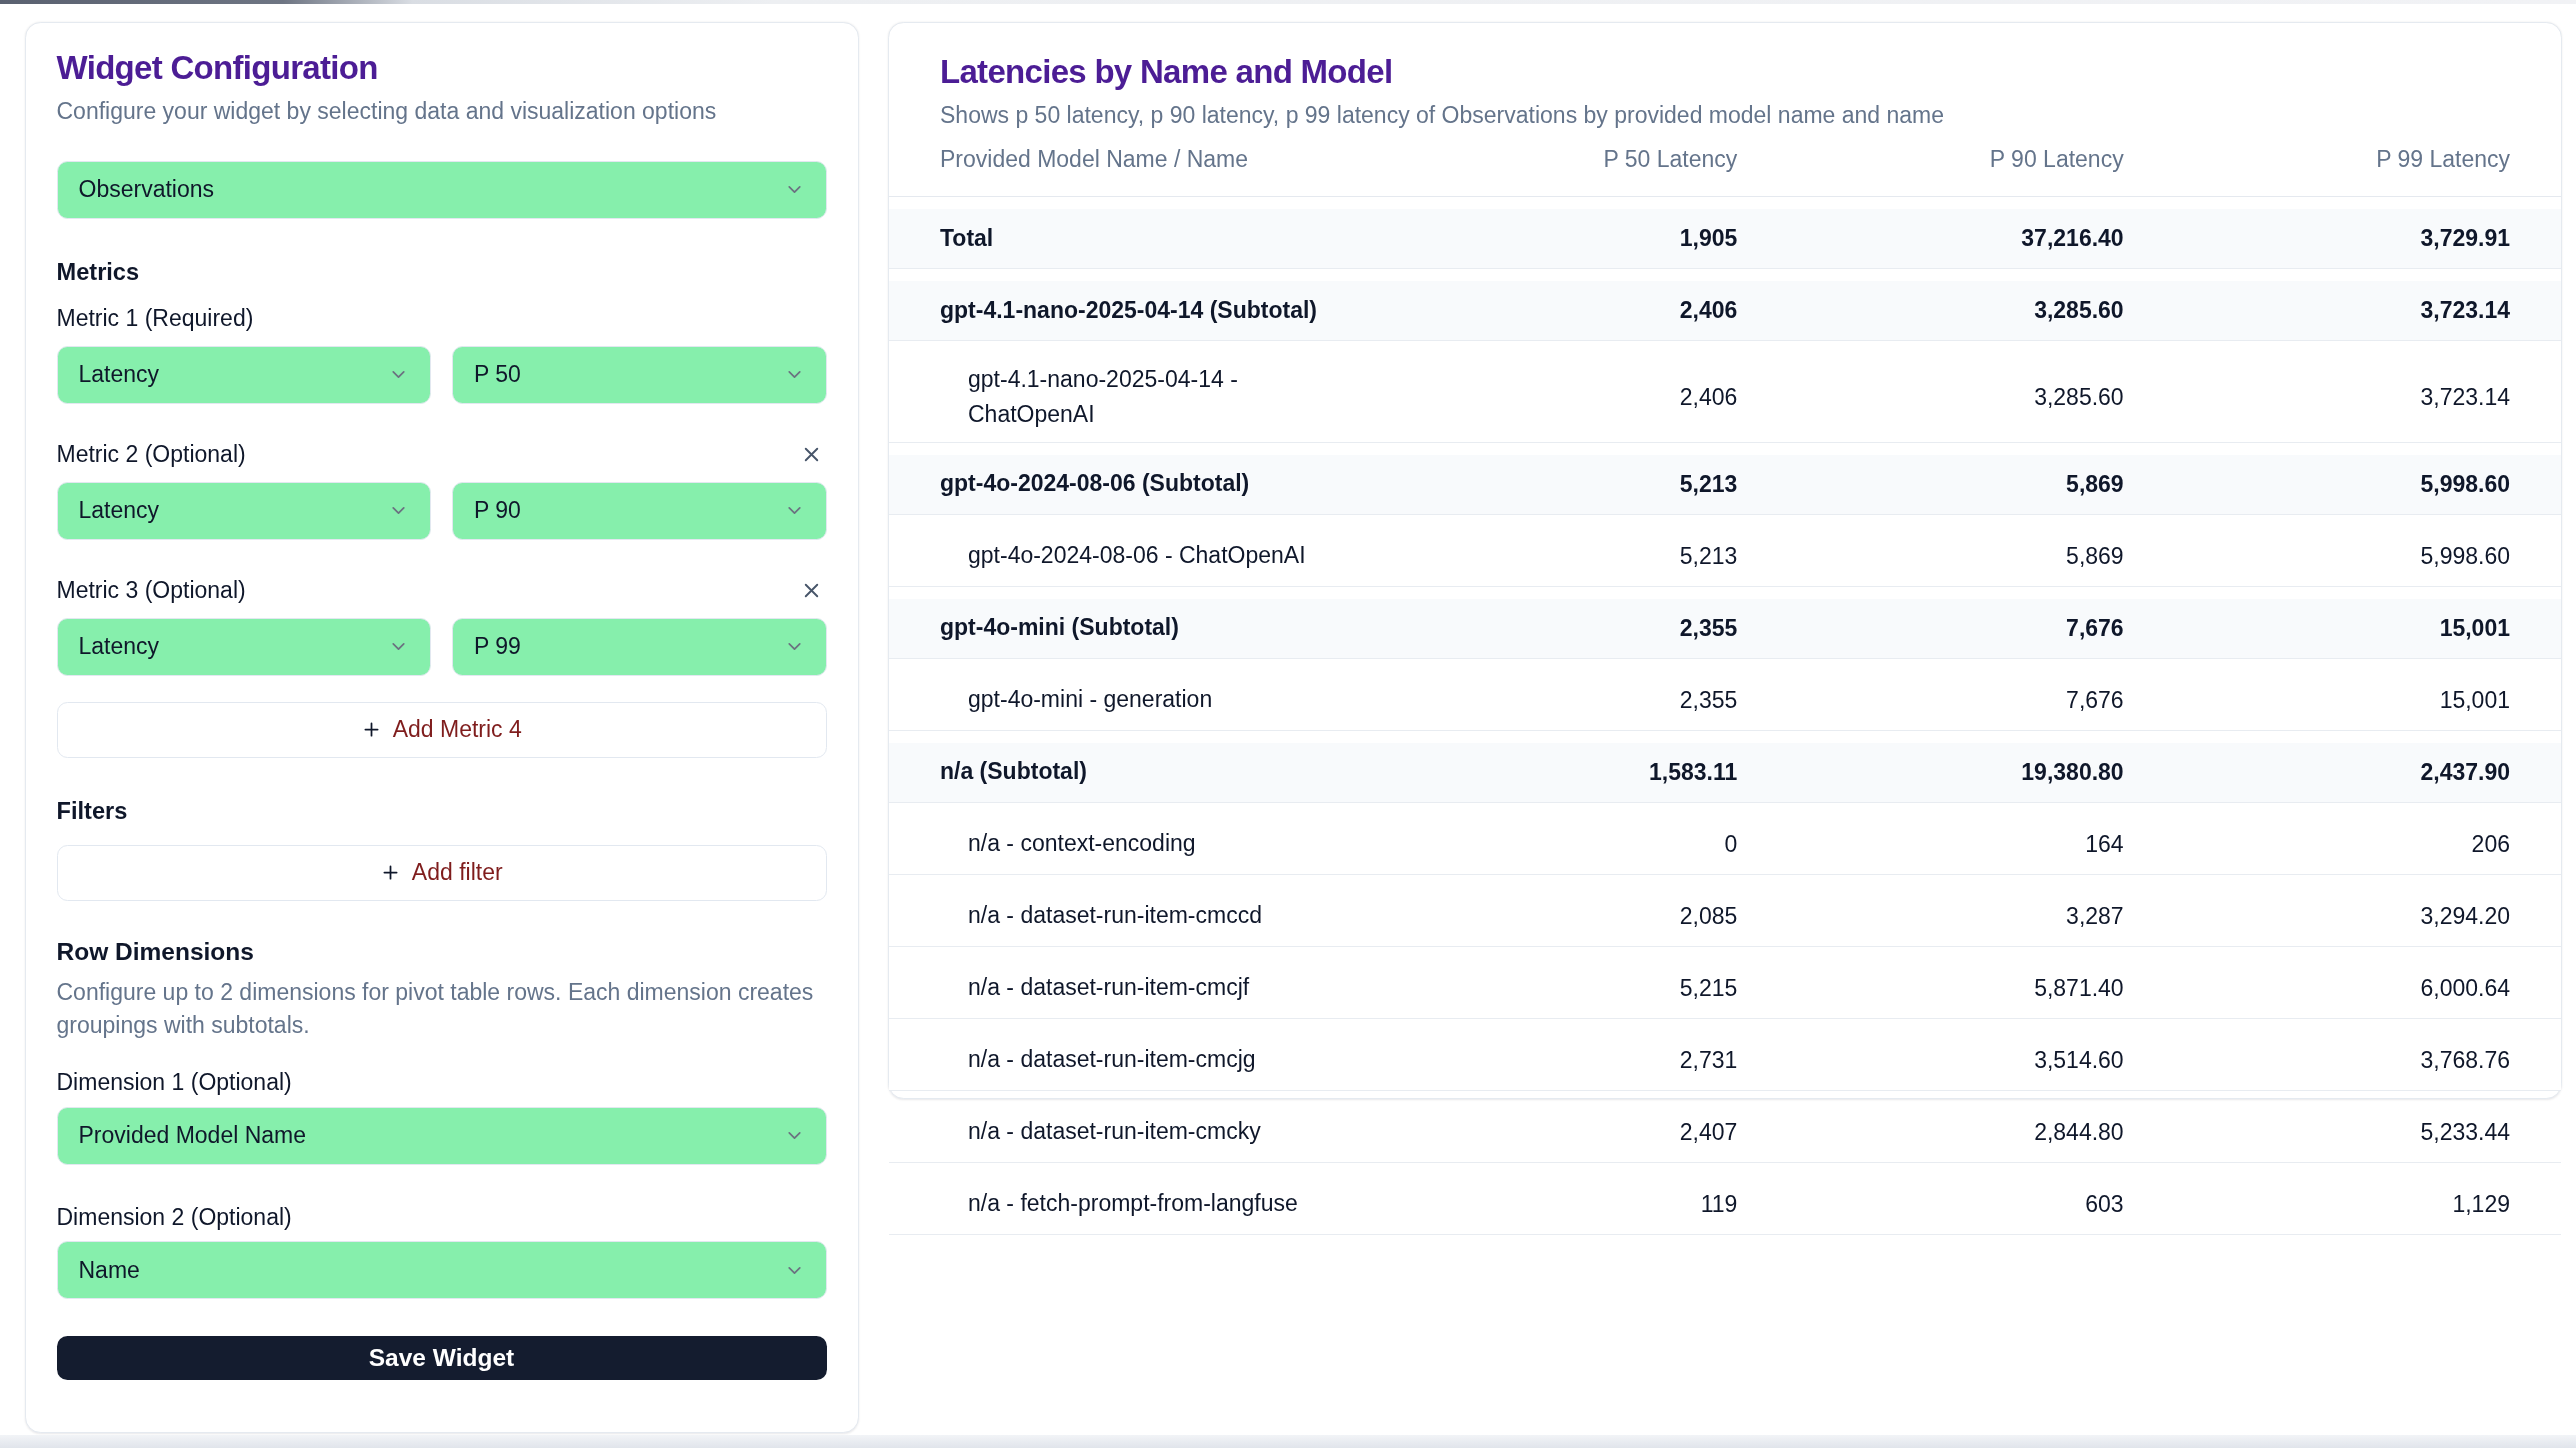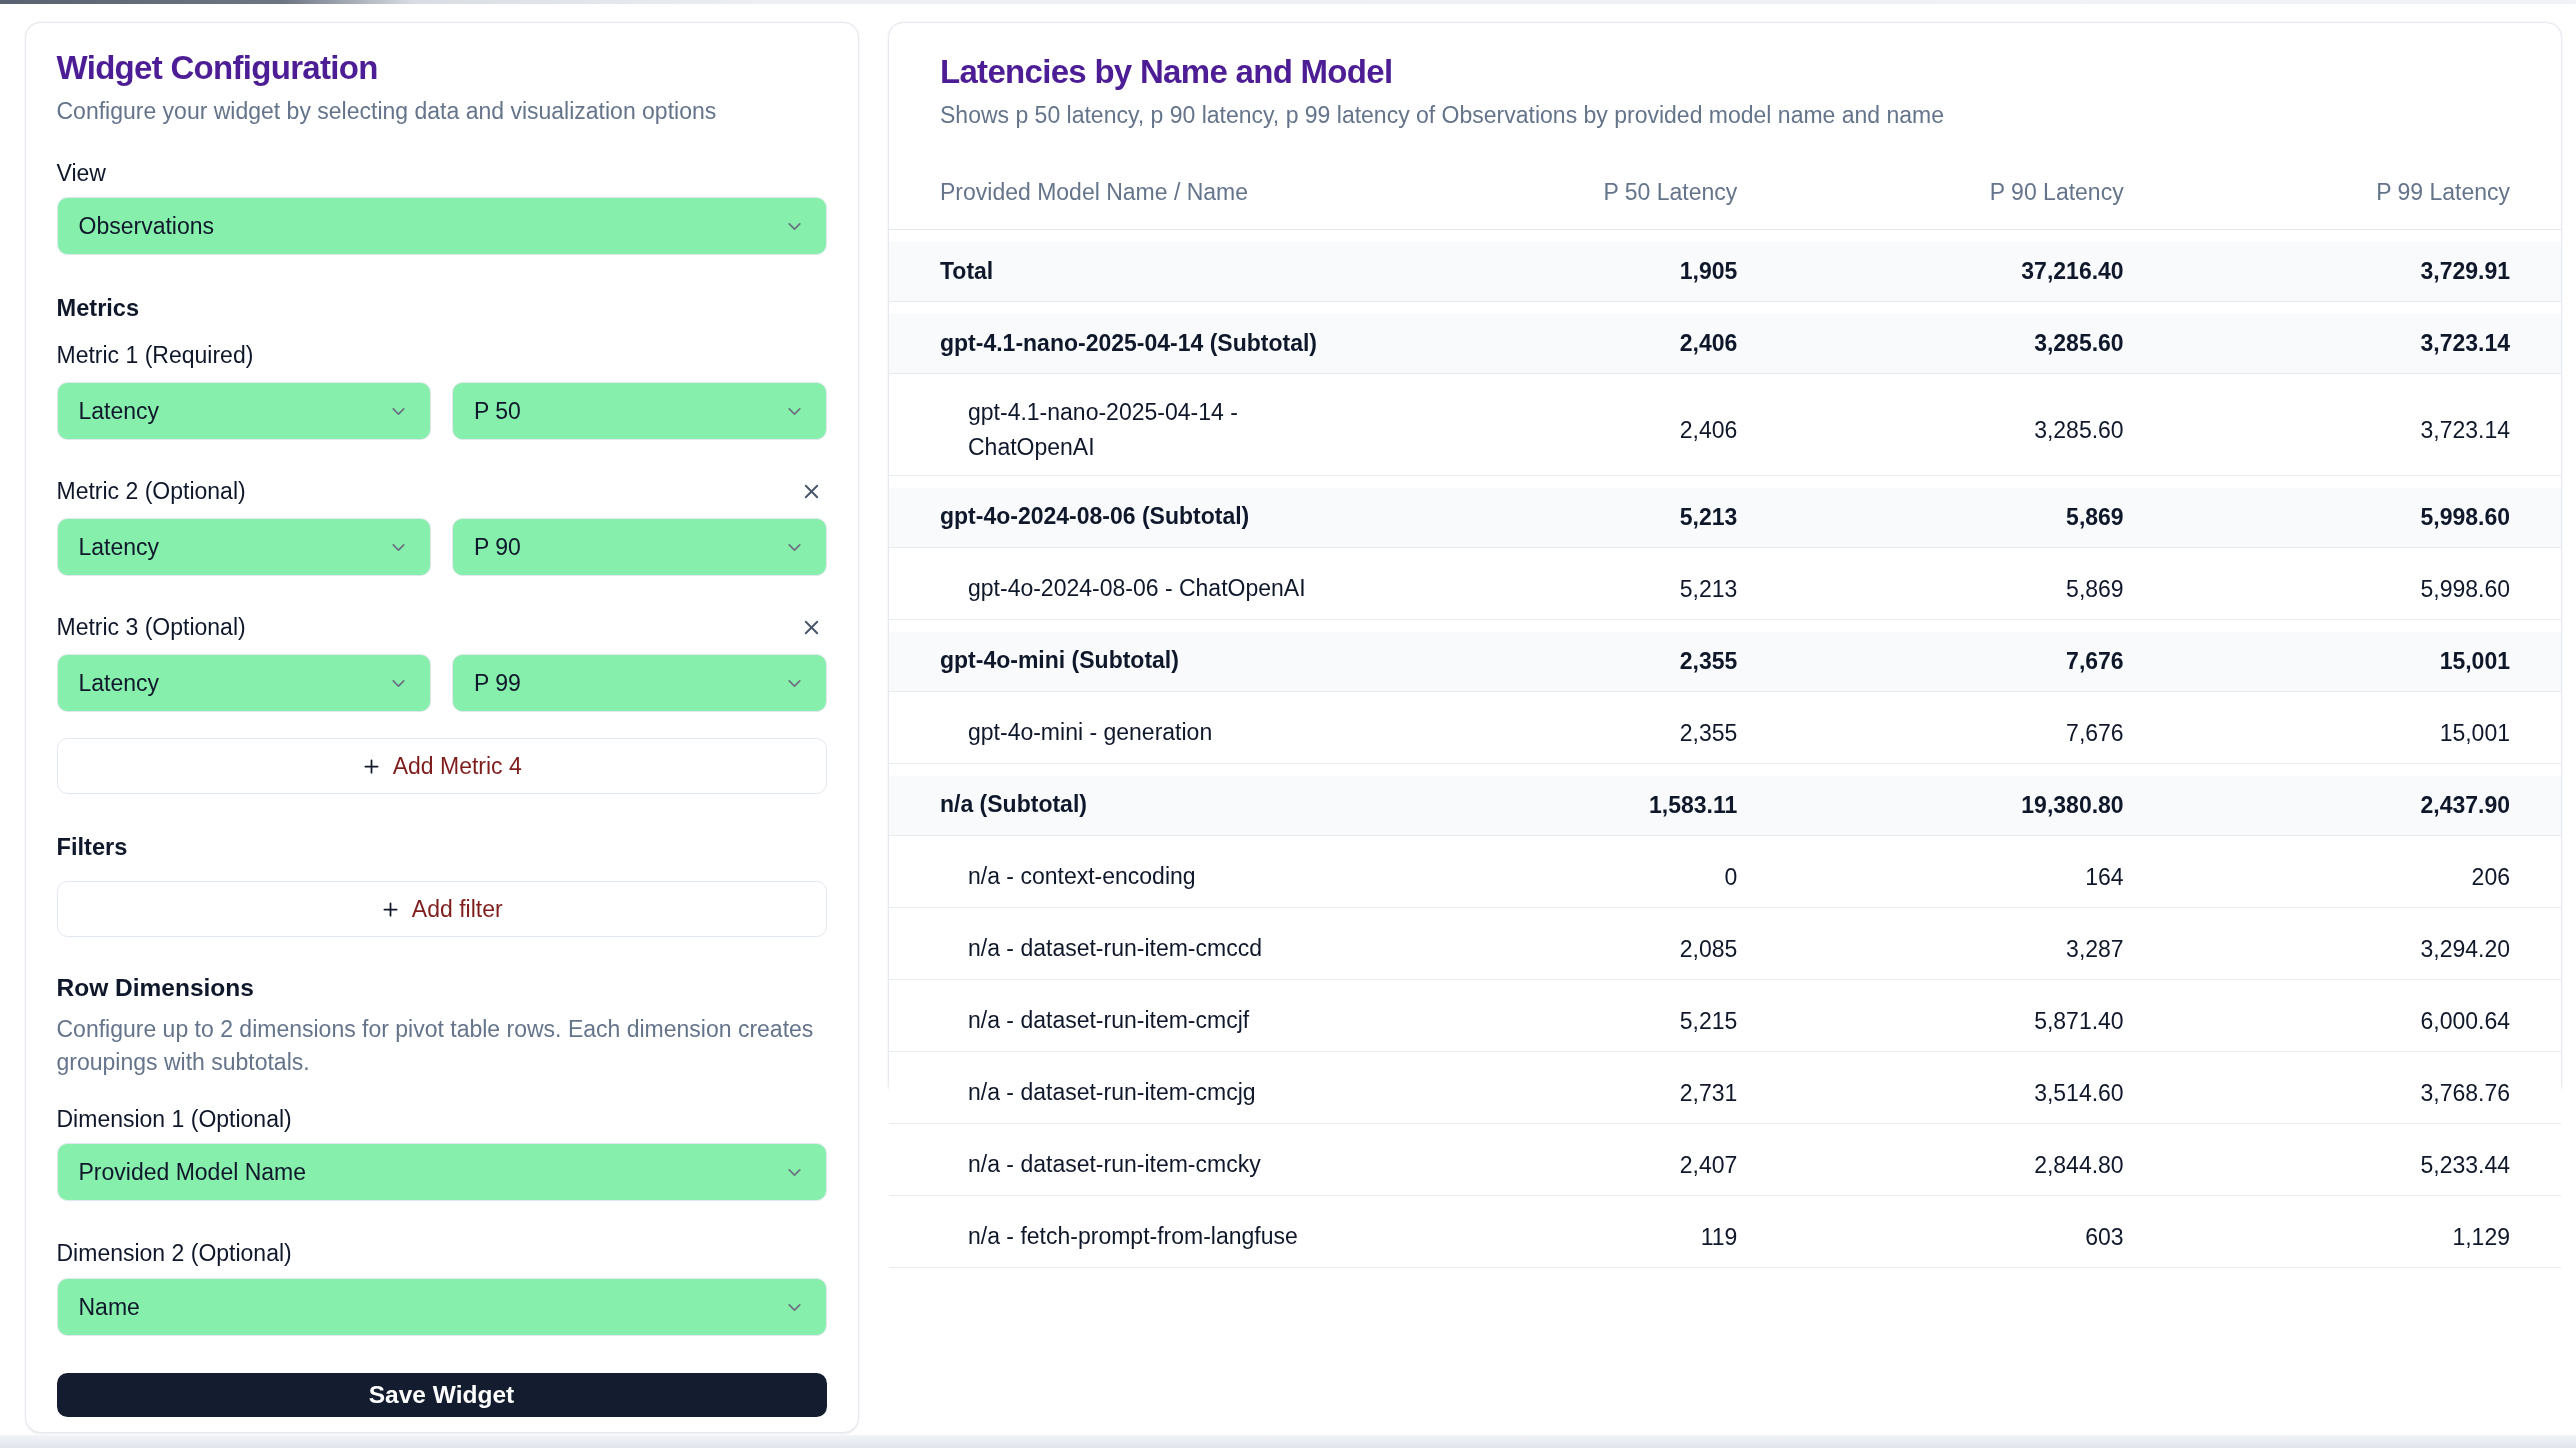--- a/index.html
+++ b/index.html
@@ -87,21 +87,21 @@
   .save-btn {
     width: 100%; height: 44px; margin-top: 37px;
     background: #141c2f; color: #ffffff;
     border: none; border-radius: 10.5px;
     font-family: "Liberation Sans", sans-serif;
     font-size: 24.5px; font-weight: 700;
     cursor: pointer;
   }
 
   
-  .right .panel-sub { margin-bottom: 33px; }
+  .right .panel-sub { }
   .thead {
     display: flex; align-items: center;
     color: #64748b; font-size: 23px;
     margin: 0 -51px; padding: 14px 51px 19px 51px;
     border-bottom: 1.7px solid #e5e9ef;
   }
   .cell.name { width: 411px; flex: 0 0 auto; line-height: 1.55; }
   .cell.num  { flex: 1 1 0; text-align: right; }
   .trow {
     display: flex; align-items: center;
@@ -115,21 +115,20 @@
 </style>
 </head>
 <body>
 
 <div class="top-strip"></div>
 
 <section class="card left">
   <h1 class="panel-title">Widget Configuration</h1>
   <p class="panel-sub">Configure your widget by selecting data and visualization options</p>
 
-  <span class="field-label mb14">View</span>
   <div class="select">
     <span>Observations</span>
     <svg class="chev" viewBox="0 0 24 24" fill="none" stroke="currentColor" stroke-width="2" stroke-linecap="round" stroke-linejoin="round">
         <path d="M6 9l6 6 6-6"></path>
       </svg>
   </div>
 
   <div class="section-label metrics-heading">Metrics</div>
 
   <div class="metric-block first">

